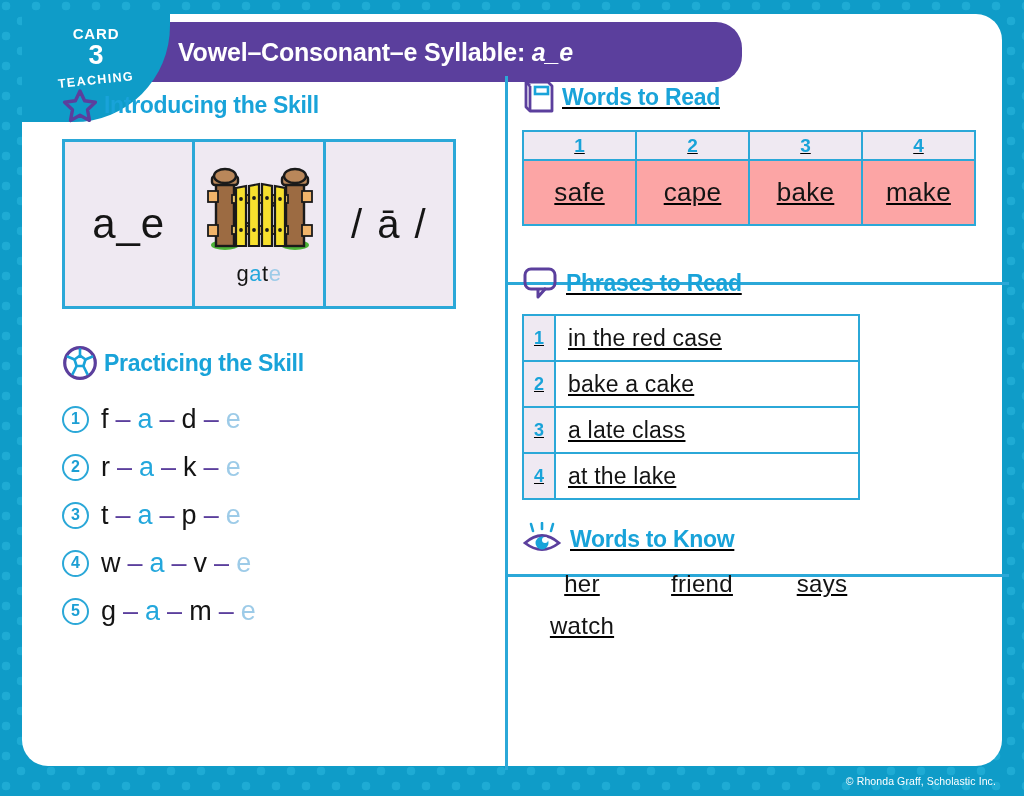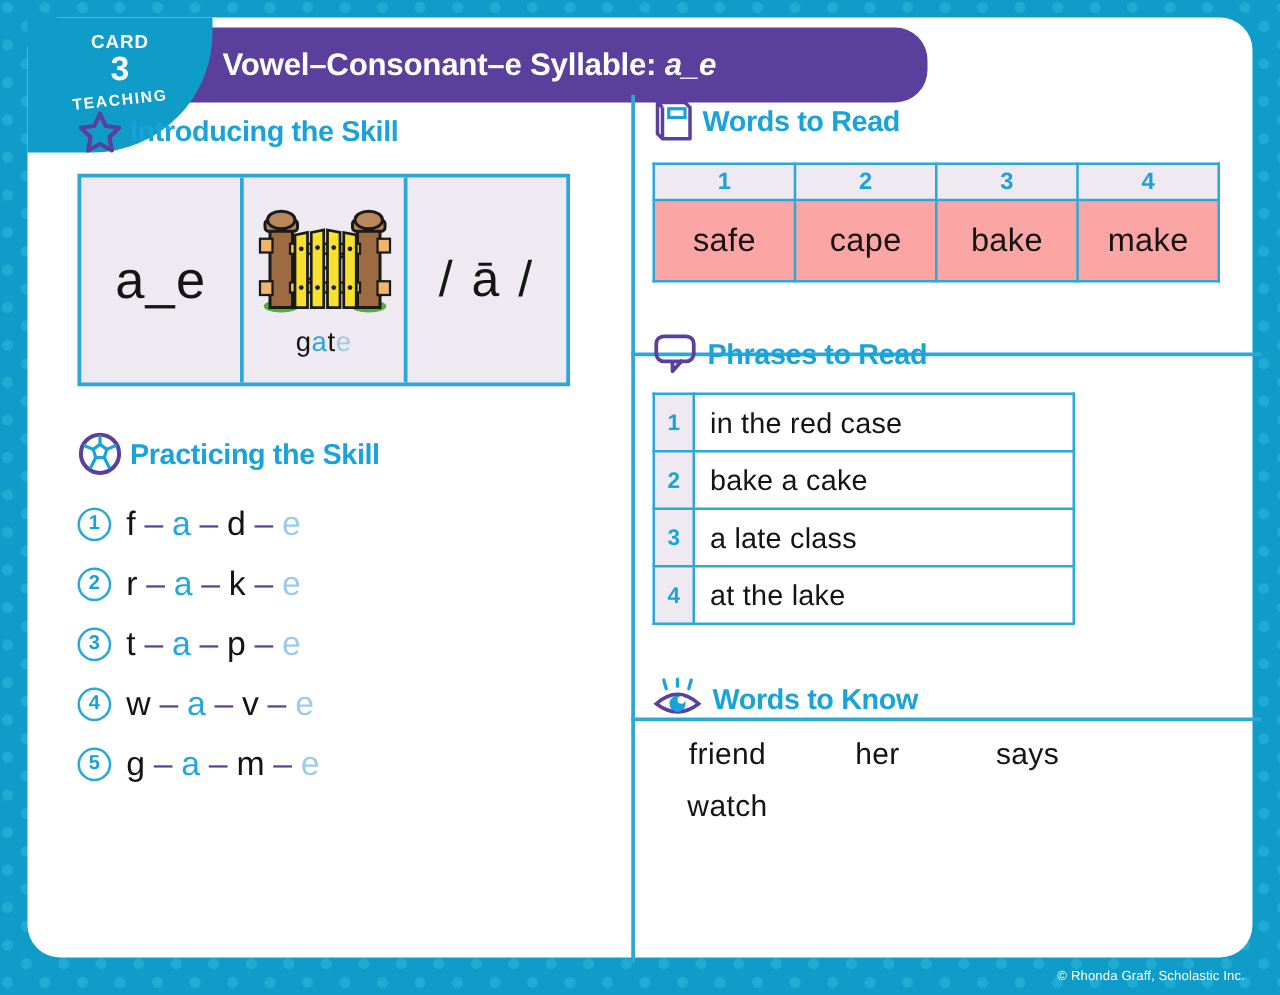--- a/index.html
+++ b/index.html
@@ -76,21 +76,21 @@
   }
   #badge-teaching {
     font-size: 12.5px; font-weight: bold;
     letter-spacing: 1.4px;
     margin-top: 4px;
     transform: rotate(-6deg);
   }
 
   
   #col-left  { position: absolute; left: 40px; top: 74px; width: 430px; height: 680px; }
-  #col-right { position: absolute; left: 500px; top: 64px; width: 484px; height: 690px; }
+  #col-right { position: absolute; left: 500px; top: 64px; width: 484px; height: 690px; text-decoration: underline; }
 
   
   #col-divider {
     position: absolute;
     left: 483px; top: 62px;
     width: 3px; height: 694px;
     background: #2ba8d8;
   }
   .hdivider {
     position: absolute;
@@ -430,37 +430,37 @@
               <td class="pnum">3</td>
               <td class="ptext">a late class</td>
             </tr>
             <tr>
               <td class="pnum">4</td>
               <td class="ptext">at the lake</td>
             </tr>
           </tbody>
       </table>
 
-      <div class="section-head" style="margin-top:42px;">
+      <div class="section-head" style="margin-top:22px;">
         <span class="sec-icon">
           <svg width="42" height="34" viewBox="0 0 42 34">
             <line x1="11" y1="9" x2="9" y2="2" stroke="#19a3d9" stroke-width="2.6" stroke-linecap="round"></line>
             <line x1="20" y1="7" x2="20" y2="1" stroke="#19a3d9" stroke-width="2.6" stroke-linecap="round"></line>
             <line x1="29" y1="9" x2="31" y2="2" stroke="#19a3d9" stroke-width="2.6" stroke-linecap="round"></line>
             <path d="M3 21 Q20 6 37 21 Q20 34 3 21 Z" fill="#ffffff" stroke="#5b3f9d" stroke-width="2.8"></path>
             <circle cx="20" cy="21" r="6.5" fill="#19a3d9"></circle>
             <circle cx="23" cy="18" r="3" fill="#ffffff"></circle>
           </svg>
         </span>
         <span class="section-title">Words to Know</span>
       </div>
 
       <div id="know-words">
+          <span>her</span>
           <span>friend</span>
-          <span>her</span>
           <span>says</span>
           <span>watch</span>
         </div>
 
     </div>
 
   </div>
 
   <div id="copyright">© Rhonda Graff, Scholastic Inc.</div>
 

